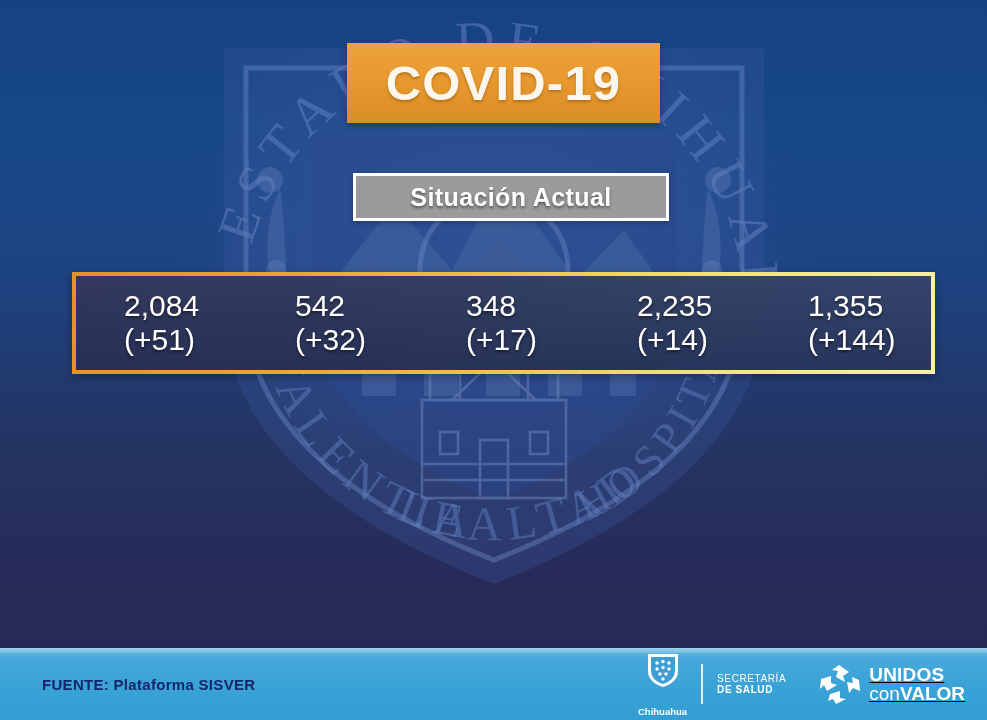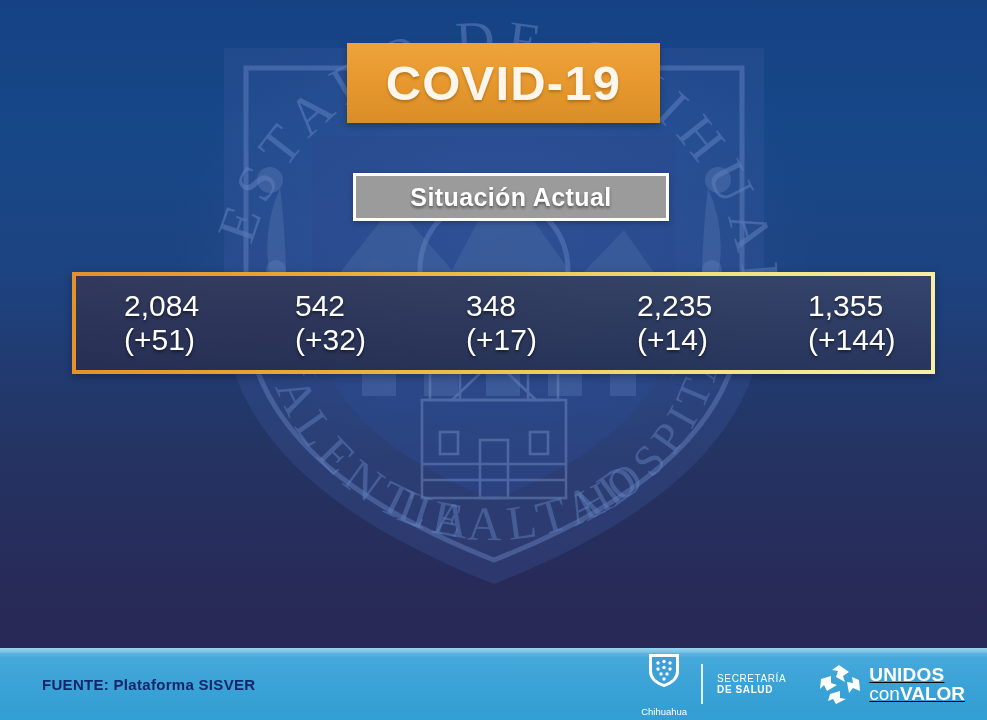--- a/index.html
+++ b/index.html
@@ -169,21 +169,21 @@
   .chih-logo {
     display: flex;
     flex-direction: column;
     align-items: center;
     justify-content: center;
     margin-right: 12px;
   }
   .chih-logo .cname {
     color: #ffffff;
     font-size: 9.5px;
-    font-weight: normal;
+    font-weight: bold;
     margin-top: 17px;
   }
   .vsep {
     width: 2px;
     height: 40px;
     background: #ffffff;
     opacity: 0.85;
     margin: 0 14px 0 2px;
   }
   .salud {

